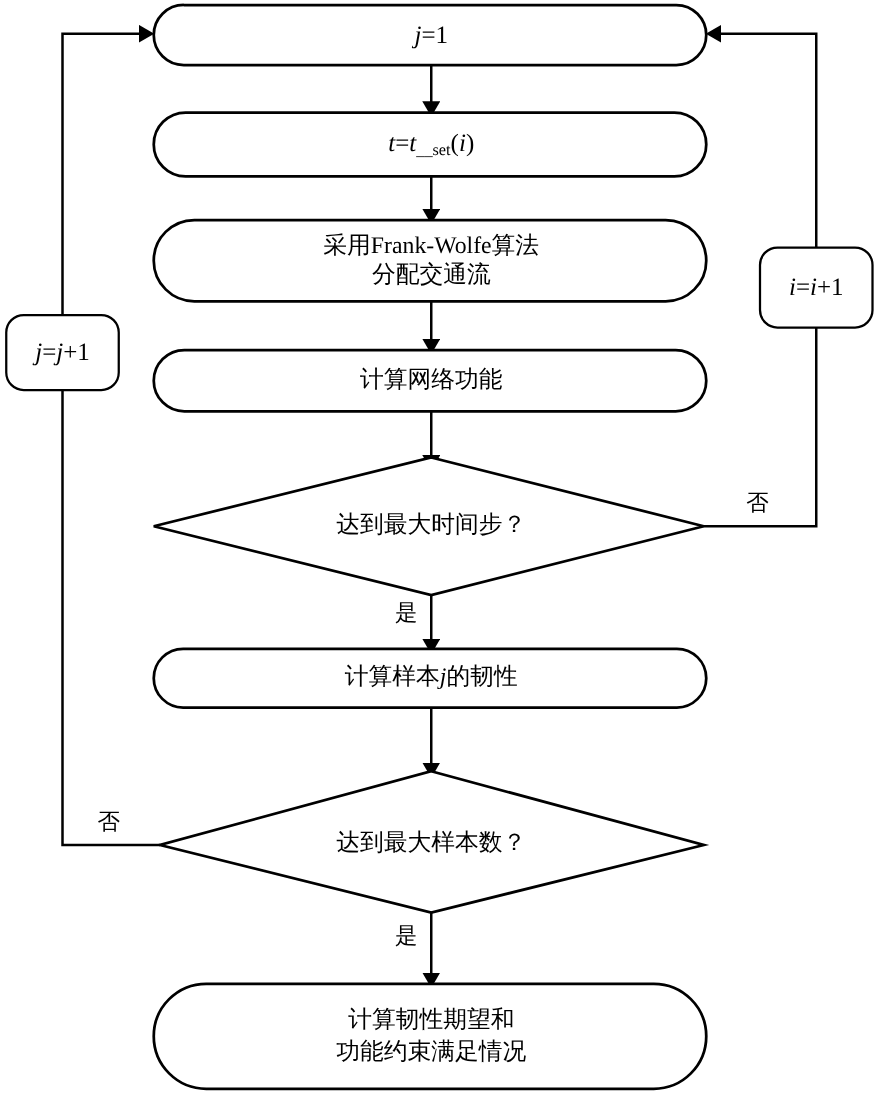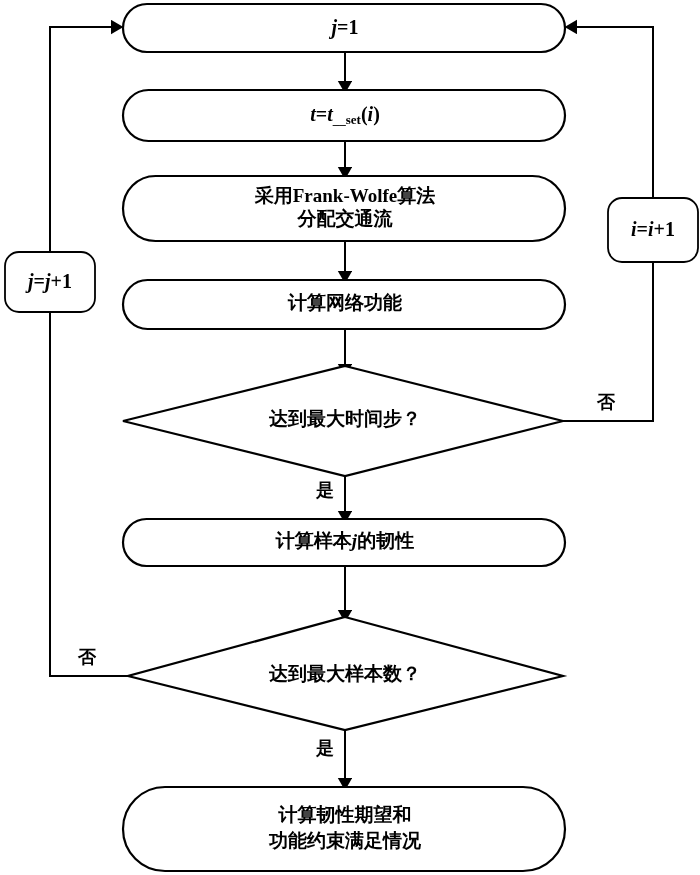--- a/index.html
+++ b/index.html
@@ -7,21 +7,20 @@
     padding: 0;
     background: #ffffff;
   }
   #flowchart-root {
     position: relative;
     width: 700px;
     height: 875px;
     background: #ffffff;
     font-family: "Liberation Serif", "DejaVu Serif", serif;
     overflow: hidden;
-    font-weight: bold;
   }
   svg#diagram {
     display: block;
     width: 700px;
     height: 875px;
   }
   .shape-outline {
     fill: #ffffff;
     stroke: #000000;
     stroke-width: 2.2;

